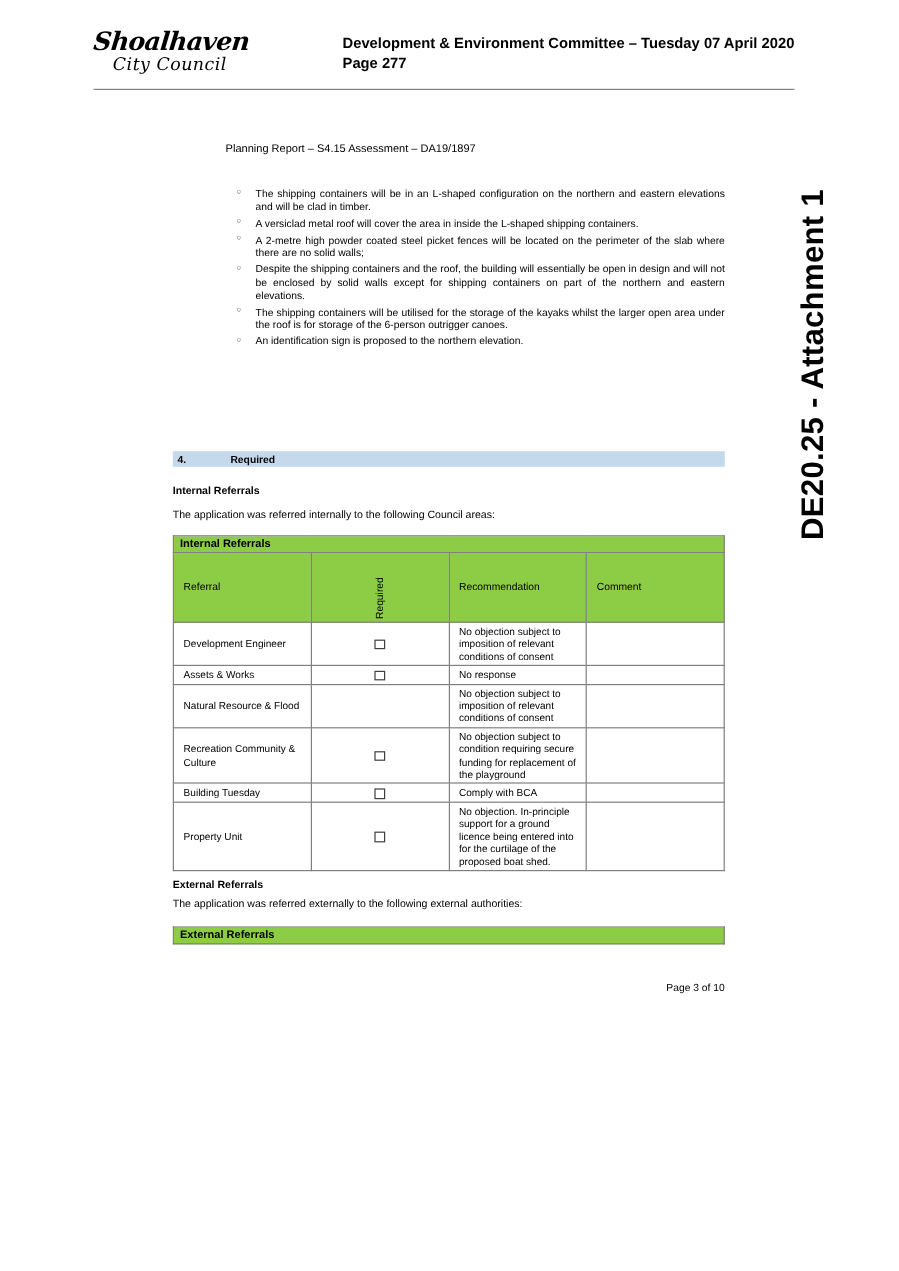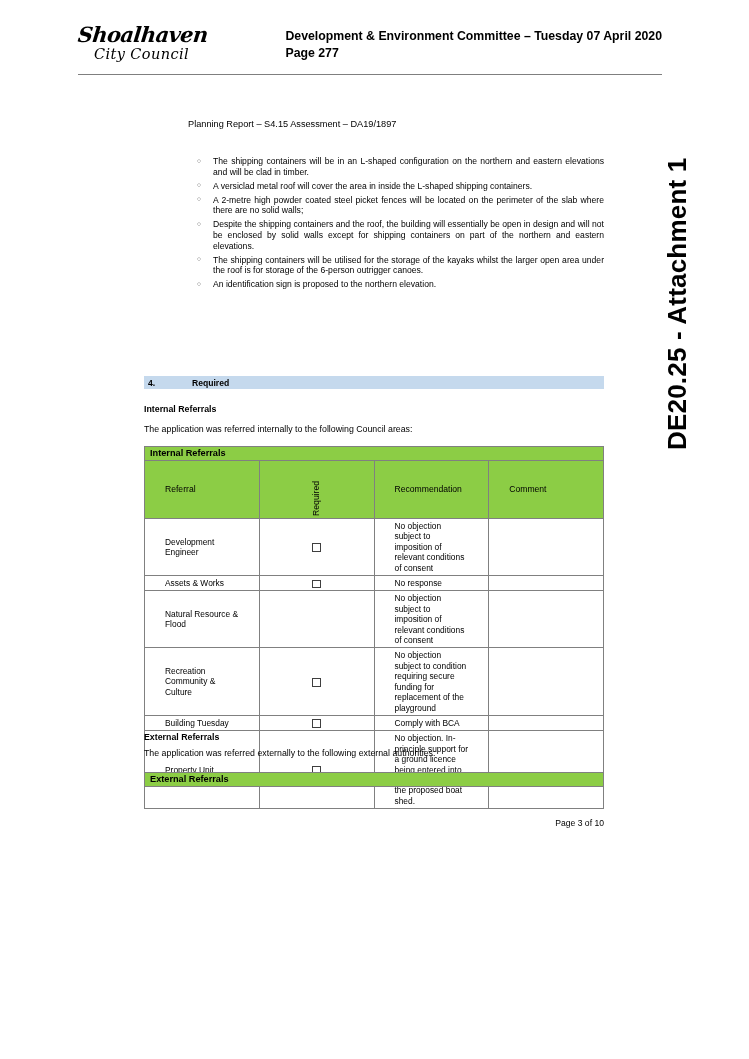--- a/index.html
+++ b/index.html
@@ -173,21 +173,21 @@
   .ref-table {
     position: absolute;
     left: 144px;
     width: 460px;
     border-collapse: collapse;
     table-layout: fixed;
     font-size: 8.4px;
   }
   .ref-table td, .ref-table th {
     border: 0.8px solid #808080;
-    padding: 2px 20px;
+    padding: 2px 8px;
     vertical-align: middle;
     text-align: left;
     font-weight: normal;
     line-height: 10.4px;
   }
   .ref-table .title-row td {
     background: #8ccd45;
     font-weight: bold;
     font-size: 9.2px;
     padding: 1px 5px;

